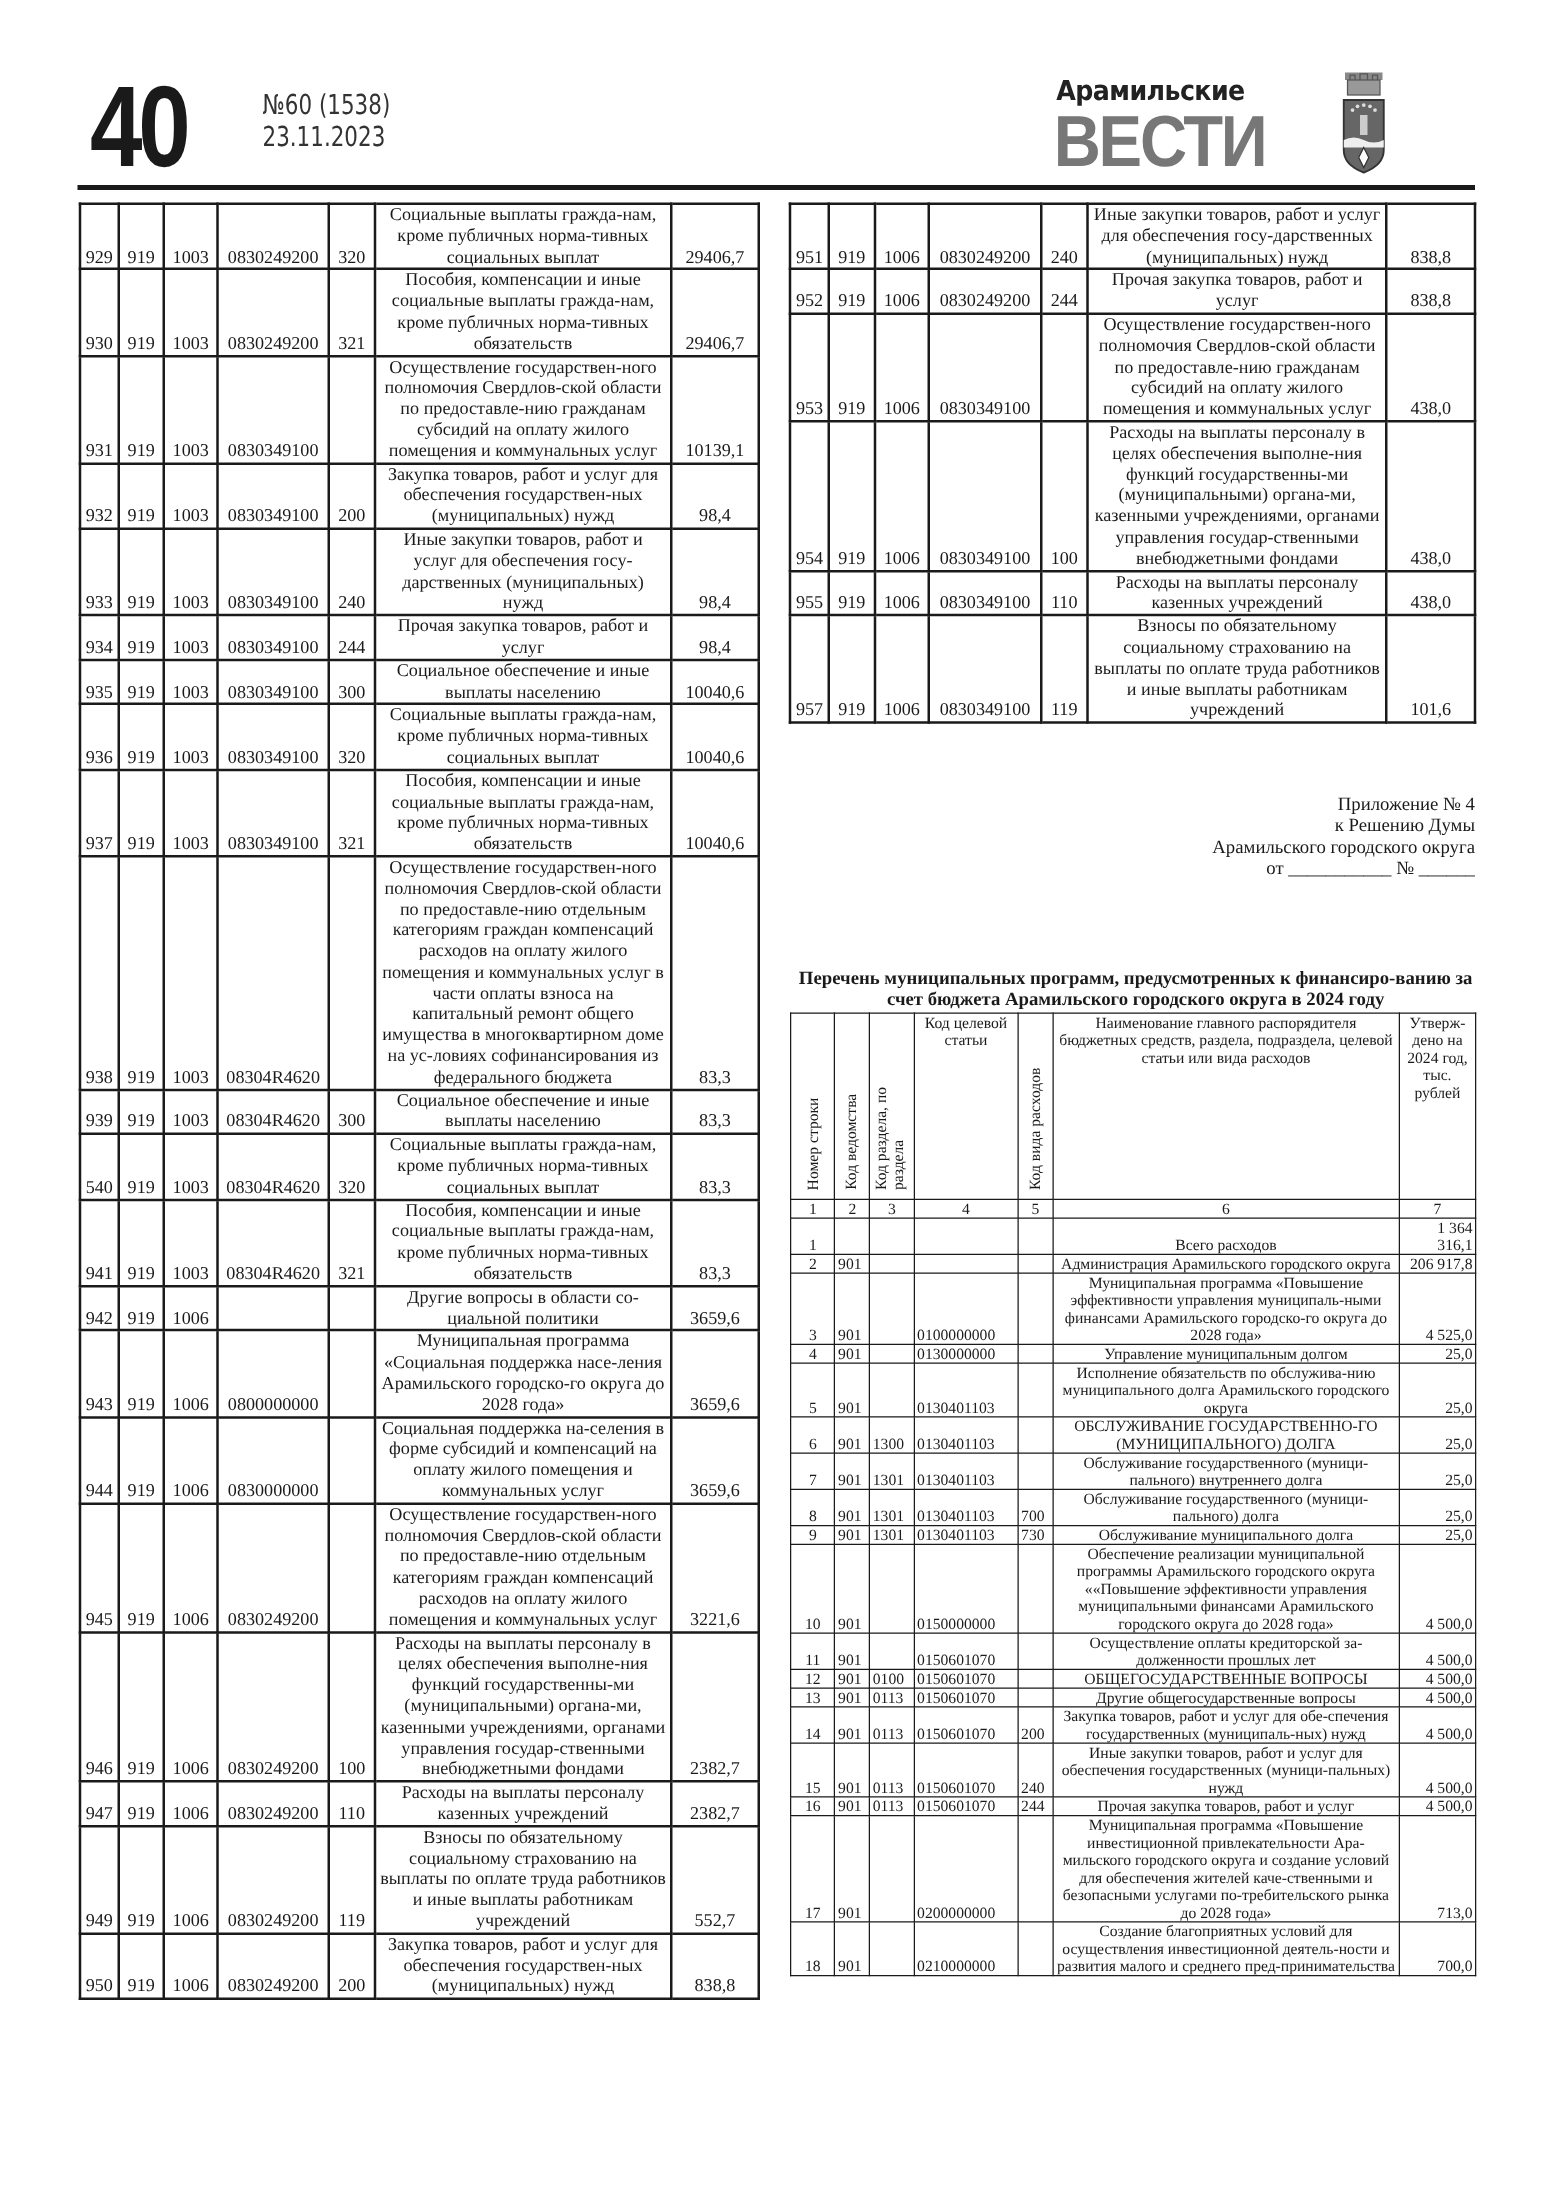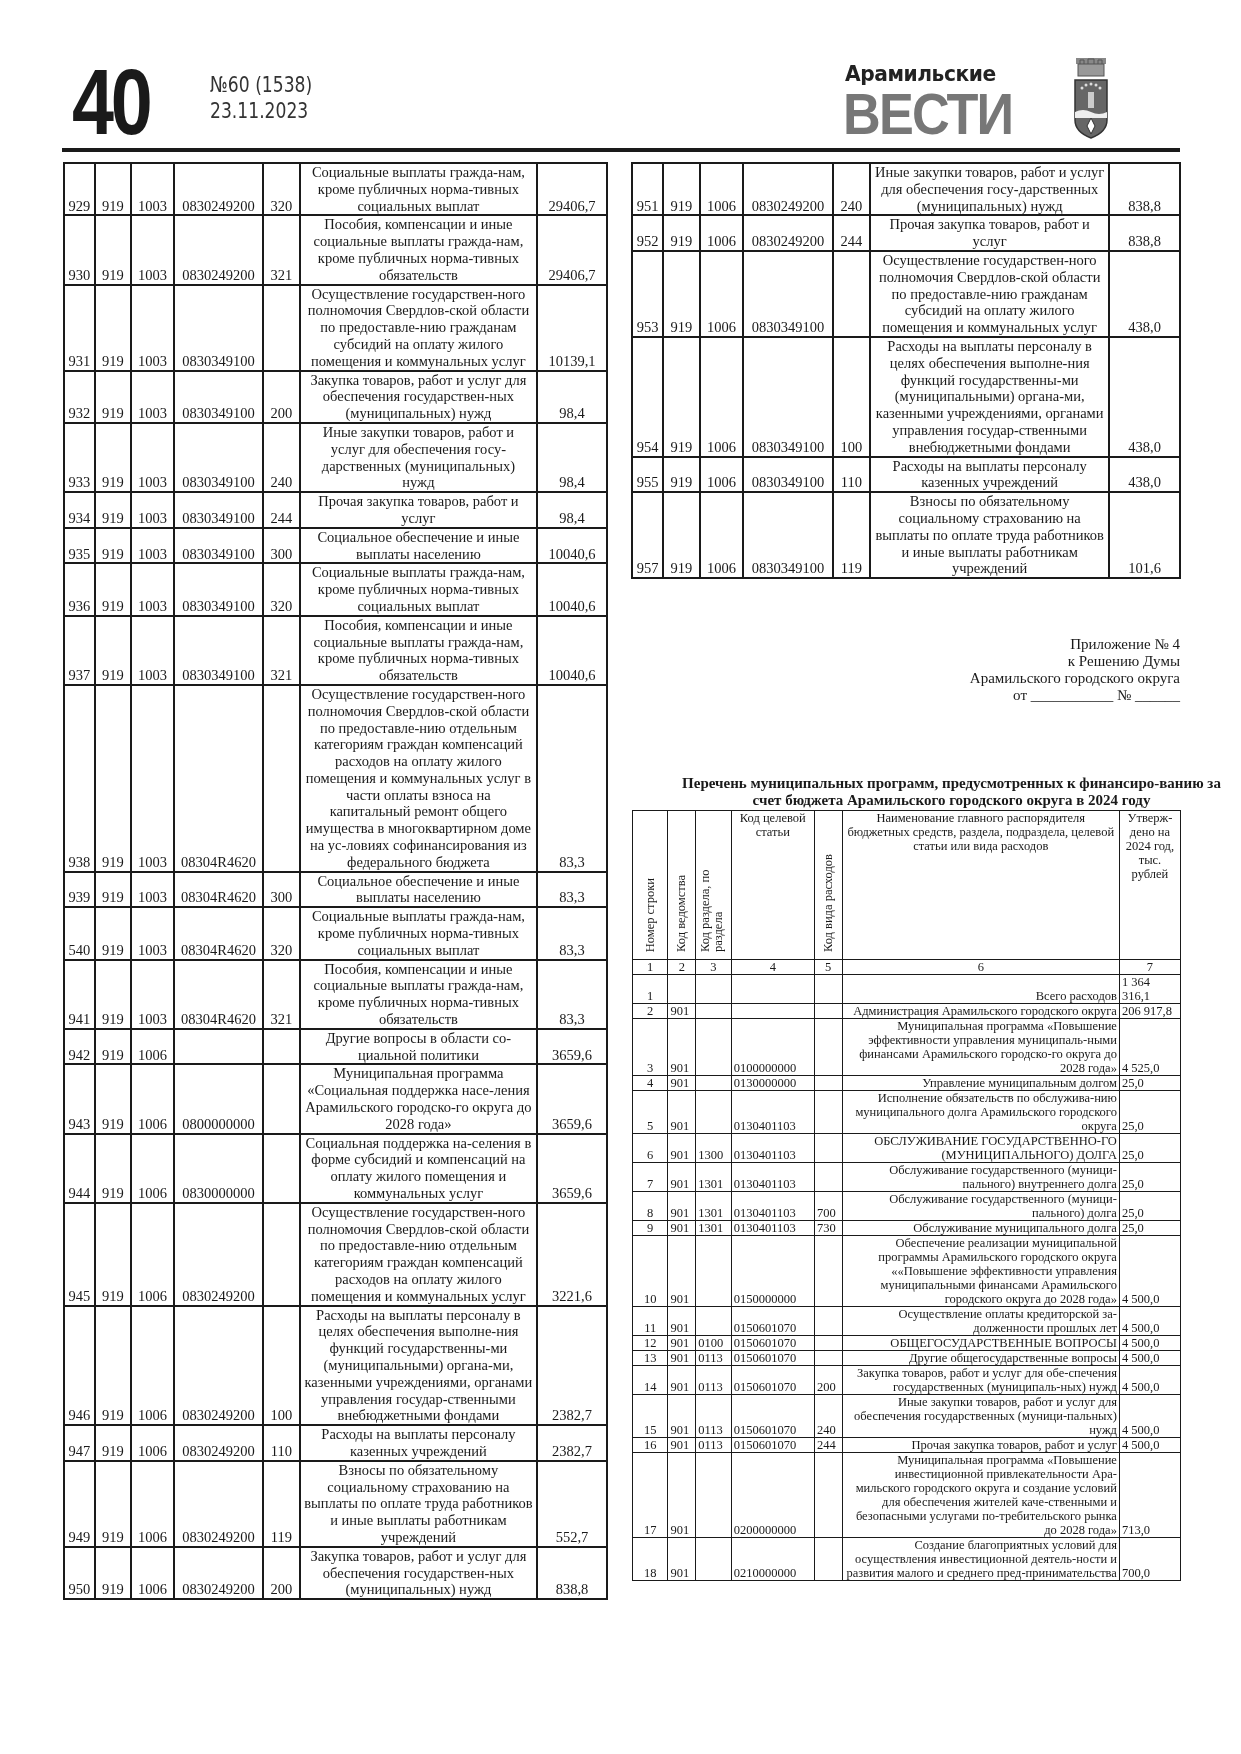--- a/index.html
+++ b/index.html
@@ -30,34 +30,34 @@
   table.budget td.c { text-align: center; }
   table.budget td.desc { text-align: center; padding: 0 3px; }
   table.budget td.val { text-align: center; }
 
   #left-table { left: 63px; top: 162px; width: 545px; }
   #right-table { left: 631px; top: 162px; width: 550px; }
 
   
   .appendix { position: absolute; right: 61px; top: 636px; text-align: right; font-size: 15px; line-height: 17px; }
   .list-title { position: absolute; left: 636px; top: 775px; width: 545px; text-align: center;
-                font-weight: bold; font-size: 15px; line-height: 17px; margin-left: 43px; }
+                font-weight: bold; font-size: 15px; line-height: 17px; }
 
   
   table.prog { border-collapse: collapse; position: absolute; left: 632px; top: 810px; width: 549px;
                table-layout: fixed; font-family: "Liberation Serif", serif; font-size: 12.5px; line-height: 14px; }
   table.prog td, table.prog th { border: 1px solid #1a1a1a; padding: 0 2px; vertical-align: bottom; font-weight: normal; }
   table.prog th { vertical-align: top; text-align: center; height: 148px; }
   table.prog th.vert { vertical-align: bottom; padding: 0; }
   table.prog th.vert span { display: inline-block; writing-mode: vertical-rl; transform: rotate(180deg);
                             white-space: nowrap; text-align: left; padding: 4px 0 4px 0; line-height: 13px; }
   table.prog tr.nums td { text-align: center; vertical-align: middle; height: 13px; }
   table.prog td.n { text-align: center; }
-  table.prog td.d { text-align: right; }
-  table.prog td.v { text-align: left; }
+  table.prog td.d { text-align: center; }
+  table.prog td.v { text-align: right; }
 </style>
 </head>
 <body>
 
 <div class="masthead">
   <div class="page-num">40</div>
   <div class="issue">
     <div>№60 (1538)</div>
     <div>23.11.2023</div>
   </div>

